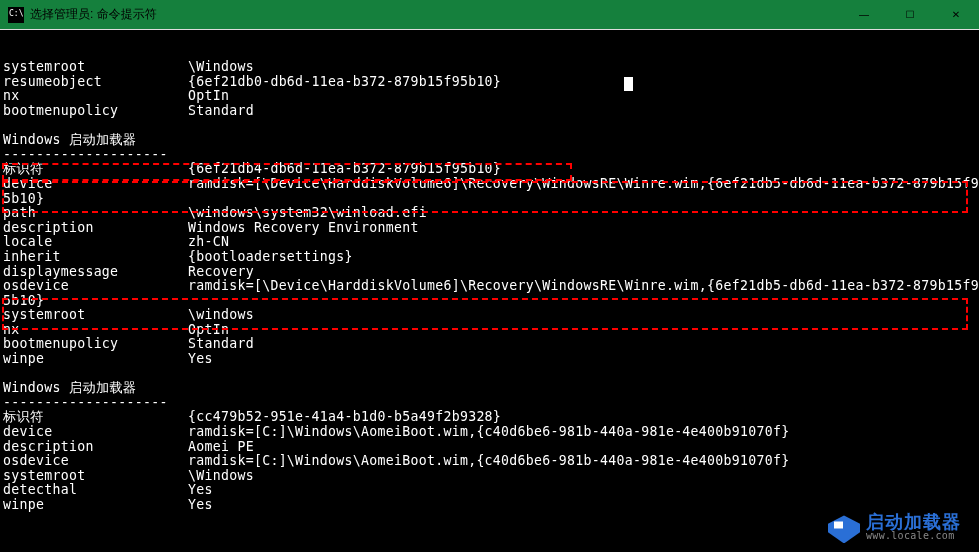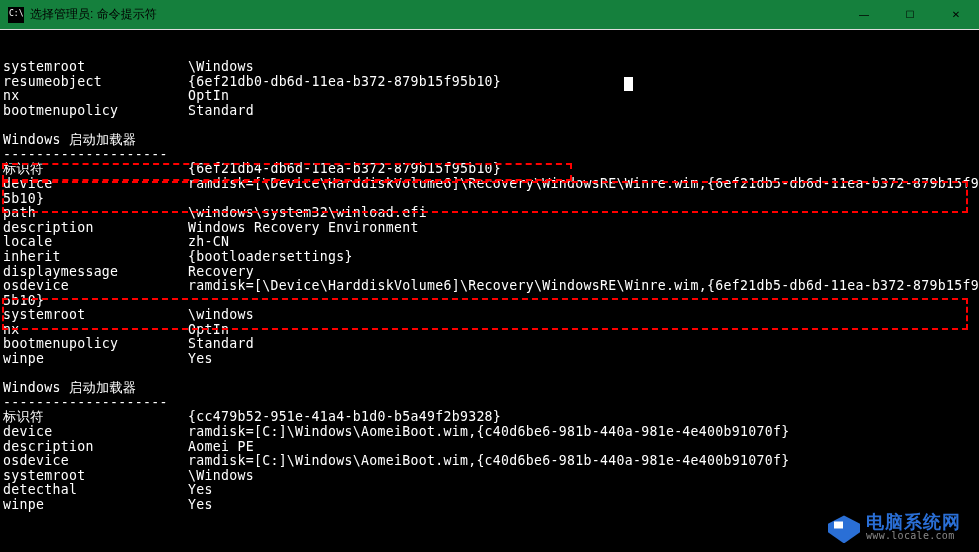--- a/index.html
+++ b/index.html
@@ -129,17 +129,17 @@
   <span class="cursor" style="position:absolute; left:624px; top:47px;"></span>
 
   
   <div class="box" style="left:2px; top:133px; width:570px; height:18px;"></div>
   <div class="box" style="left:2px; top:151px; width:966px; height:32px;"></div>
   <div class="box" style="left:2px; top:268px; width:966px; height:32px;"></div>
 
   <div class="watermark">
     <div class="wm-icon"></div>
     <div class="wm-text">
-      <span class="wm-line1">电脑系统网</span>
+      <span class="wm-line1">启动加载器</span>
       <span class="wm-line2">www.locale.com</span>
     </div>
   </div>
 </div>
 
 </body></html>

